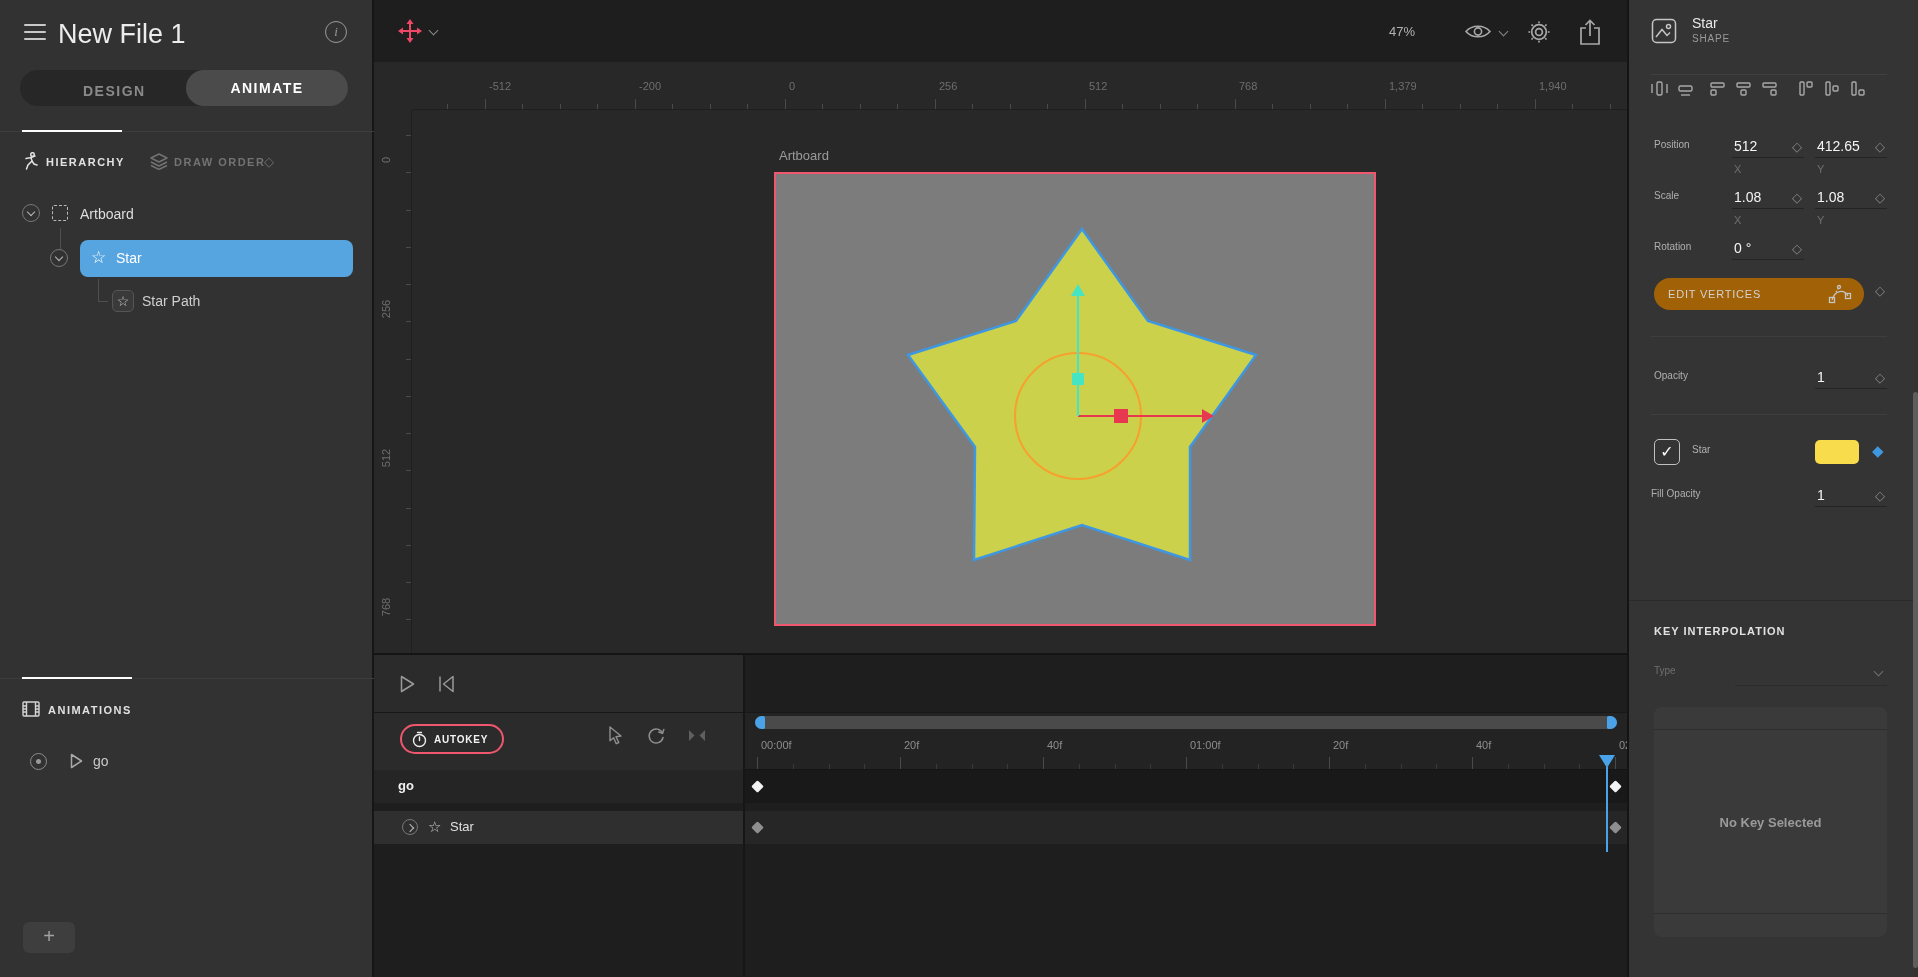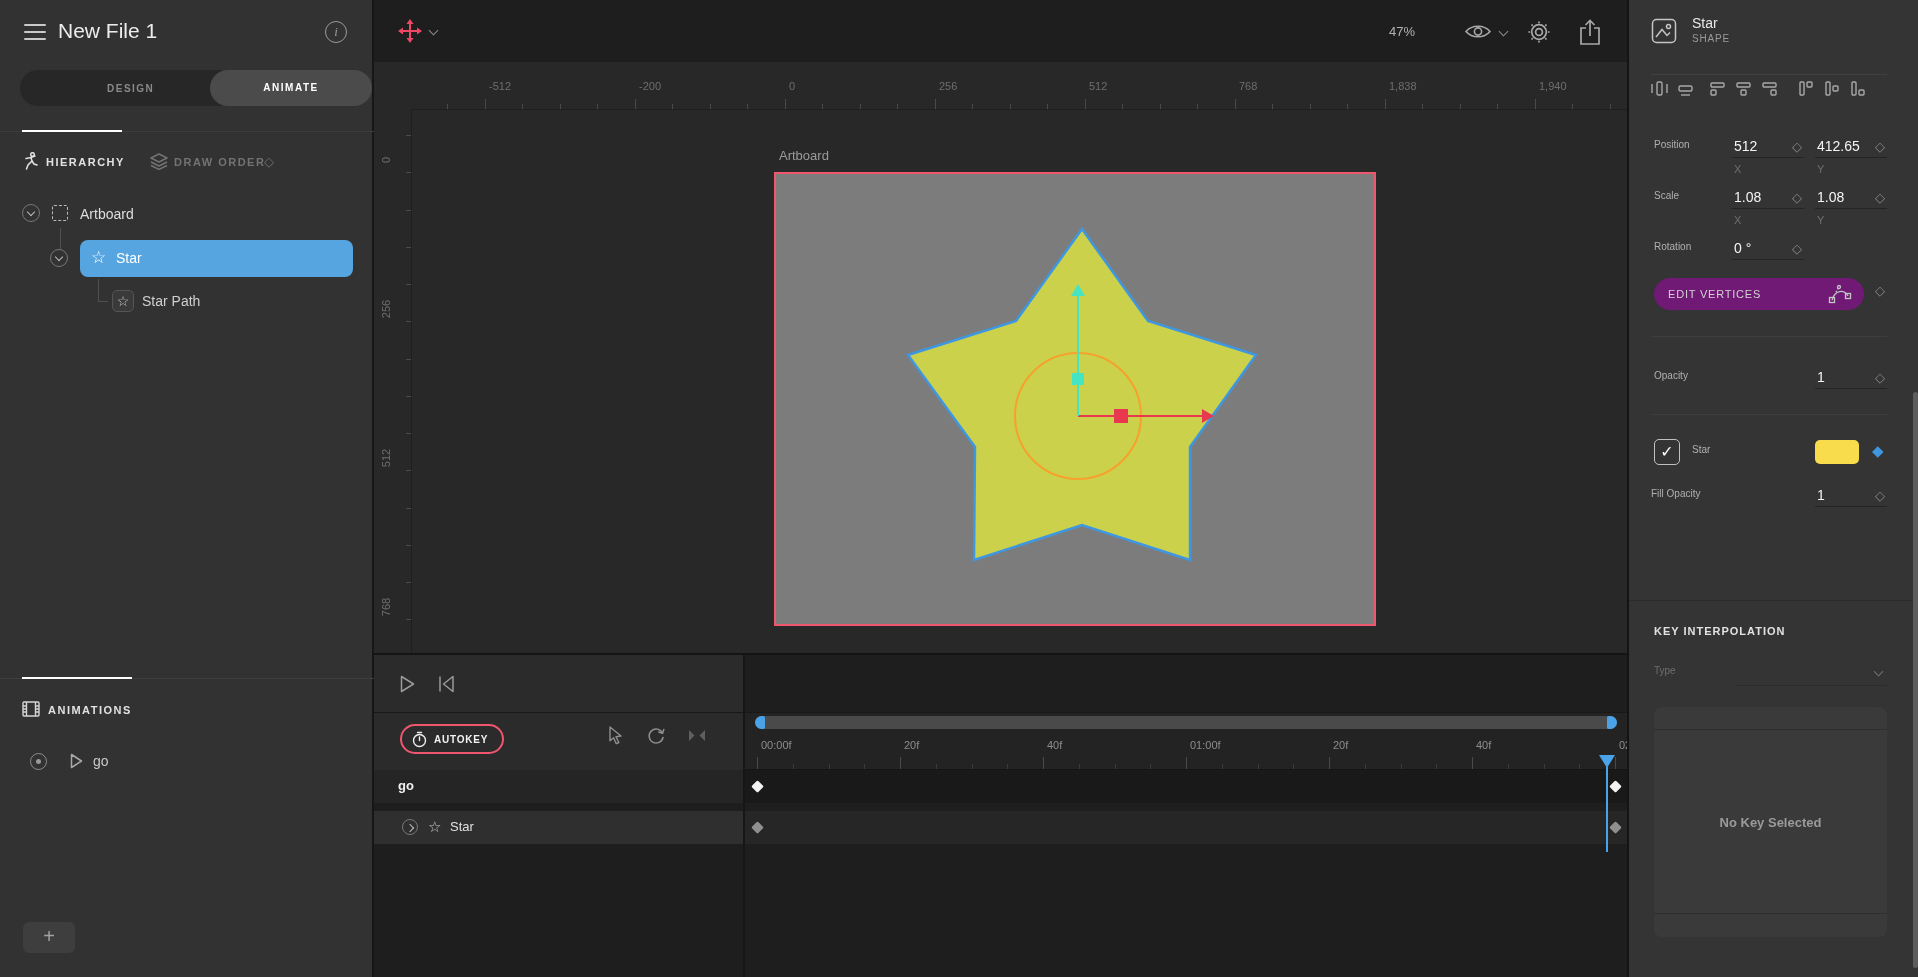--- a/index.html
+++ b/index.html
@@ -8,25 +8,25 @@
     position:relative; width:1918px; height:977px; overflow:hidden;
     background:#1E1E1E; font-family:"Liberation Sans", sans-serif;
     color:#ddd; -webkit-font-smoothing:antialiased;
   }
   .abs { position:absolute; }
   .lbl { white-space:nowrap; }
 
   
   #left-panel { left:0; top:0; width:374px; height:977px; background:#323232; border-right:2px solid #161616; }
   .hamburger span { display:block; width:22px; height:2px; background:#c9c9c9; margin-bottom:5px; border-radius:1px; }
-  .file-title { font-size:21px; color:#ececec; font-weight:400; }
+  .file-title { font-size:27px; color:#ececec; font-weight:400; }
   .info-circle { width:22px; height:22px; border:1.5px solid #9a9a9a; border-radius:50%;
     color:#9a9a9a; font-size:13px; text-align:center; line-height:19px; font-family:"Liberation Serif", serif; font-style:italic;}
   .tabs-track { width:328px; height:36px; background:#272727; border-radius:18px; }
-  .tab-label { font-size:10px; letter-spacing:1.5px; font-weight:bold;margin-left:24px; }
+  .tab-label { font-size:14px; letter-spacing:1.5px; font-weight:bold; }
   .tab-design { color:#8a8a8a; }
   .tab-animate-pill { width:162px; height:36px; background:#4b4b4b; border-radius:18px; color:#fff; text-align:center; line-height:36px; }
   .sect-line { height:1px; background:#3d3d3d; width:374px; }
   .sect-line-active { height:2px; background:#fdfdfd; }
   .panel-h { font-size:11px; font-weight:bold; letter-spacing:1.5px; color:#e2e2e2; }
   .panel-h.dim { color:#737373; }
   .tree-label { font-size:14px; color:#dedede; }
   .chev-circle { width:18px; height:18px; border:1px solid #777; border-radius:50%; }
   .chev-circle i { position:absolute; left:5px; top:4px; width:6px; height:6px; border-right:1.5px solid #bbb; border-bottom:1.5px solid #bbb; transform:rotate(45deg); }
   .chev-circle.right i { left:4px; top:5px; transform:rotate(-45deg); }
@@ -72,21 +72,21 @@
   #inspector { left:1627px; top:0; width:291px; height:977px; background:#343434; border-left:2px solid #141414; }
   .insp-title { font-size:14px; color:#e8e8e8; }
   .insp-sub { font-size:10px; color:#9a9a9a; letter-spacing:0.8px; }
   .divider { height:1px; background:#404040; }
   .prop-label { font-size:10px; color:#b0b0b0; }
   .prop-value { font-size:14px; color:#f5f5f5; }
   .prop-underline { height:1px; background:#242424; }
   .axis-label { font-size:11px; color:#6f6f6f; }
   .kdiamond { font-size:13px; color:#8a8a8a; }
   .kdiamond.keyed { color:#3F97E0; font-size:15px; }
-  .ev-pill { width:210px; height:32px; background:#701a75; border-radius:16px; display:flex; align-items:center; justify-content:space-between; padding:0 12px 0 14px; }
+  .ev-pill { width:210px; height:32px; background:#a16207; border-radius:16px; display:flex; align-items:center; justify-content:space-between; padding:0 12px 0 14px; }
   .ev-text { font-size:11px; letter-spacing:0.8px; color:#d2d2d2; }
   .checkbox { width:26px; height:26px; border:1.5px solid #c0c0c0; border-radius:5px; color:#fff; font-size:16px; text-align:center; line-height:24px; }
   .swatch { width:44px; height:24px; border-radius:5px; }
   .ki-box { background:#3a3a3a; border-radius:8px; }
   .ki-empty { font-size:13px; color:#9a9a9a;font-weight:bold; }
   .scrollbar { width:5px; background:#5d5d5d; border-radius:3px; }
   svg { display:block; }
 </style>
 </head>
 <body>
@@ -137,21 +137,21 @@
 
   <div id="canvas" class="abs">
 
     <div id="h-ruler" class="abs" style="left:38px;top:0;width:1215px;height:48px;">
         <div class="ruler-text lbl" style="position:absolute;left:77px;top:18px;">-512</div>
         <div class="ruler-text lbl" style="position:absolute;left:227px;top:18px;">-200</div>
         <div class="ruler-text lbl" style="position:absolute;left:377px;top:18px;">0</div>
         <div class="ruler-text lbl" style="position:absolute;left:527px;top:18px;">256</div>
         <div class="ruler-text lbl" style="position:absolute;left:677px;top:18px;">512</div>
         <div class="ruler-text lbl" style="position:absolute;left:827px;top:18px;">768</div>
-        <div class="ruler-text lbl" style="position:absolute;left:977px;top:18px;">1,838</div>
+        <div class="ruler-text lbl" style="position:absolute;left:977px;top:18px;">1,379</div>
         <div class="ruler-text lbl" style="position:absolute;left:1127px;top:18px;">1,940</div>
         <div class="tick" style="position:absolute;left:35px;bottom:0;width:1px;height:5px;"></div>
         <div class="tick" style="position:absolute;left:72.5px;bottom:0;width:1px;height:10px;"></div>
         <div class="tick" style="position:absolute;left:110px;bottom:0;width:1px;height:5px;"></div>
         <div class="tick" style="position:absolute;left:147.5px;bottom:0;width:1px;height:5px;"></div>
         <div class="tick" style="position:absolute;left:185px;bottom:0;width:1px;height:5px;"></div>
         <div class="tick" style="position:absolute;left:222.5px;bottom:0;width:1px;height:10px;"></div>
         <div class="tick" style="position:absolute;left:260px;bottom:0;width:1px;height:5px;"></div>
         <div class="tick" style="position:absolute;left:297.5px;bottom:0;width:1px;height:5px;"></div>
         <div class="tick" style="position:absolute;left:335px;bottom:0;width:1px;height:5px;"></div>

